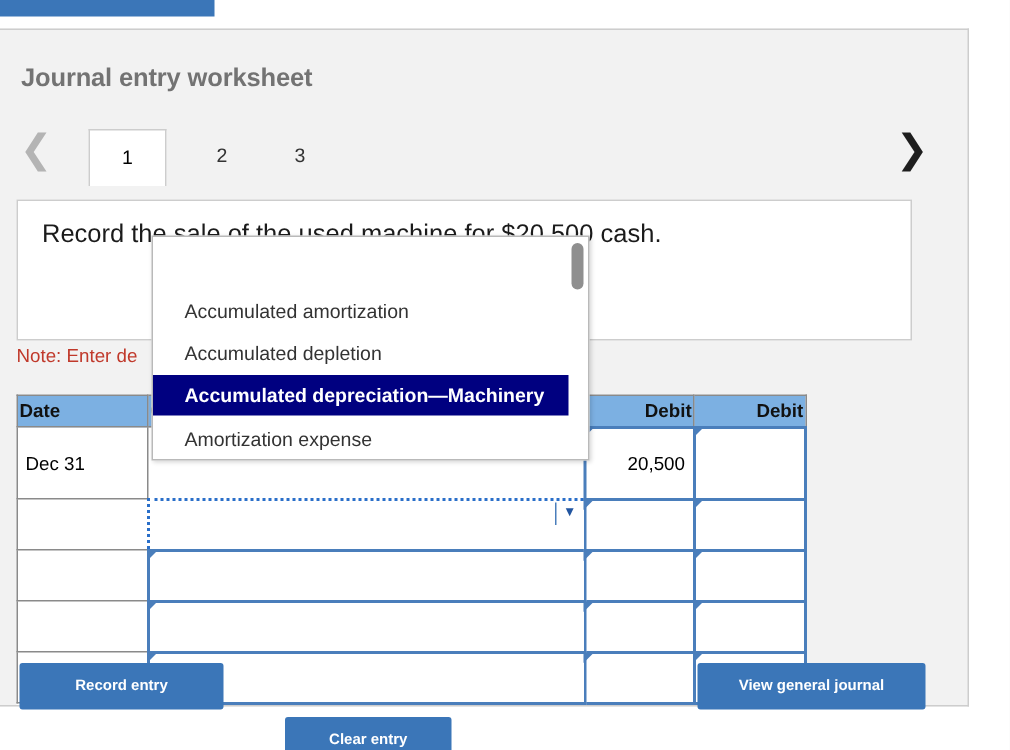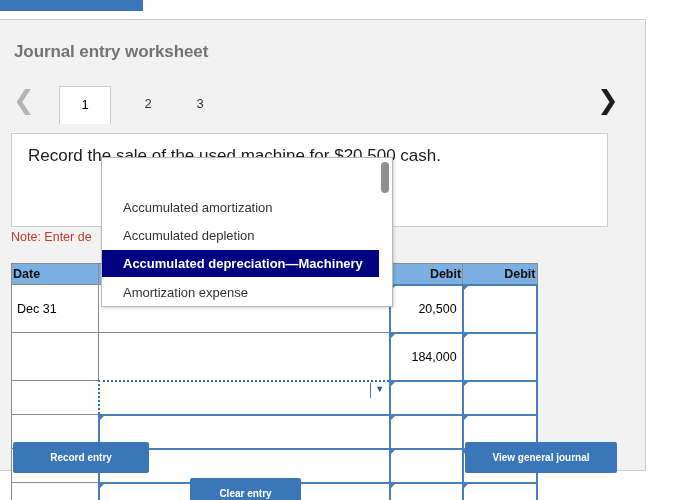--- a/index.html
+++ b/index.html
@@ -261,26 +261,20 @@
     </thead>
     <tbody>
       <tr>
         <td class="col-date">Dec 31</td>
         <td class="col-acct"></td>
         <td class="col-debit xl">20,500</td>
         <td class="col-credit xl"></td>
       </tr>
       <tr>
         <td class="col-date"></td>
-        <td class="col-acct"></td>
-        <td class="col-debit xl">184,000</td>
-        <td class="col-credit xl"></td>
-      </tr>
-      <tr>
-        <td class="col-date"></td>
         <td class="col-acct xl-focus">
           <span></span>
           <span id="cell-dropdown-btn">▼</span>
         </td>
         <td class="col-debit xl"></td>
         <td class="col-credit xl"></td>
       </tr>
       <tr>
         <td class="col-date"></td>
         <td class="col-acct xl"></td>

